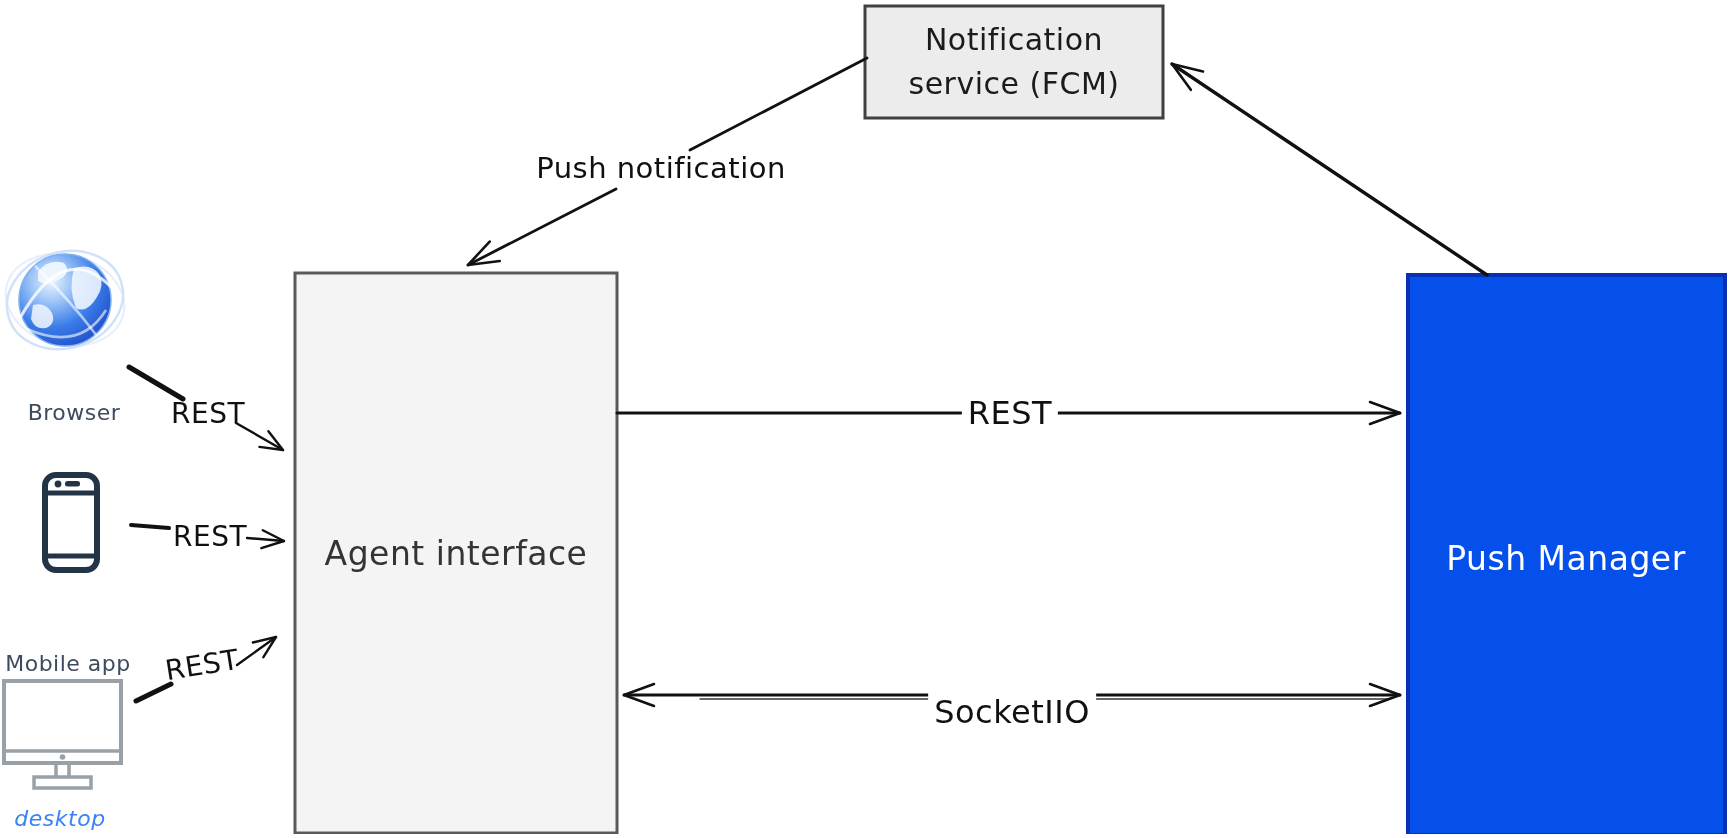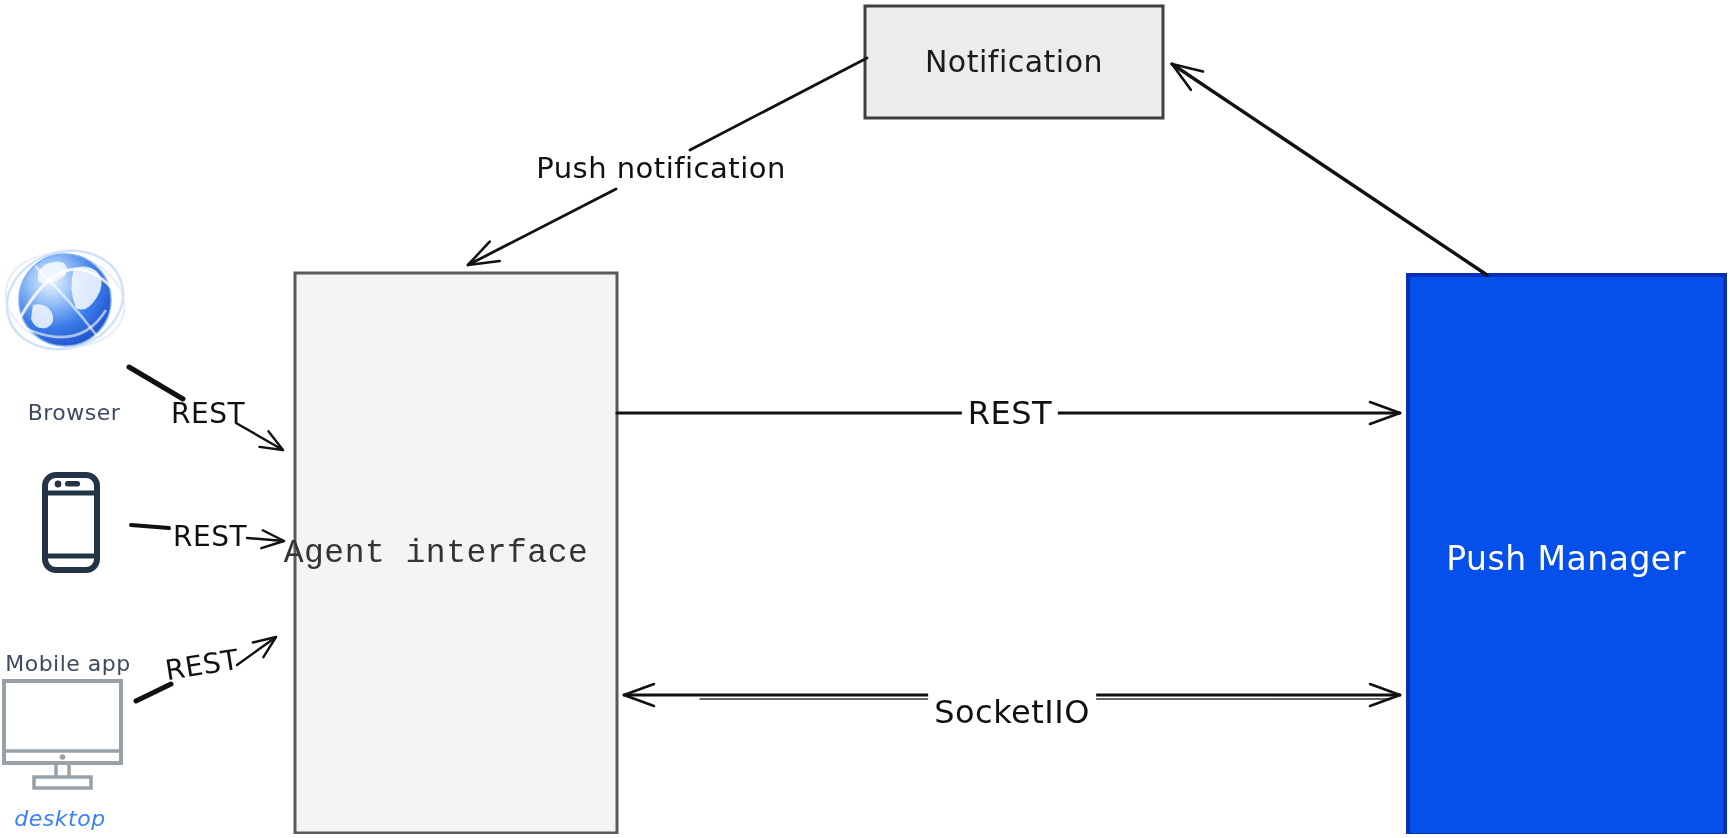--- a/index.html
+++ b/index.html
@@ -107,23 +107,24 @@
       <line x1="5" y1="751" x2="120" y2="751" stroke-width="3.5"></line>
       <circle cx="62.5" cy="757" r="2.8" fill="#99a1a8" stroke="none"></circle>
       <line x1="56" y1="763" x2="56" y2="777" stroke-width="3.5"></line>
       <line x1="69" y1="763" x2="69" y2="777" stroke-width="3.5"></line>
       <rect x="34" y="777" width="57" height="11" stroke-width="3.5"></rect>
     </g>
   </svg>
 
   <div class="lbl fcm-lbl" style="left:1014px;top:62px;">
     <div>Notification</div>
+    <div>service (FCM)</div>
   </div>
 
-  <div class="lbl node-lbl" style="left:436px;top:553px;font-family:Liberation Mono, monospace;">Agent interface</div>
+  <div class="lbl node-lbl" style="left:456px;top:553px;">Agent interface</div>
 
   <div class="lbl node-lbl manager-lbl" style="left:1566px;top:558px;">Push Manager</div>
 
   <div class="lbl client-lbl" style="left:74px;top:412px;">Browser</div>
 
   <div class="lbl client-lbl" style="left:68px;top:615px;margin-top:48px;">Mobile app</div>
 
   <div class="lbl client-lbl desktop-lbl" style="left:60px;top:818px;">desktop</div>
 
   <div class="lbl push-lbl" style="left:661px;top:168px;">Push notification</div>

